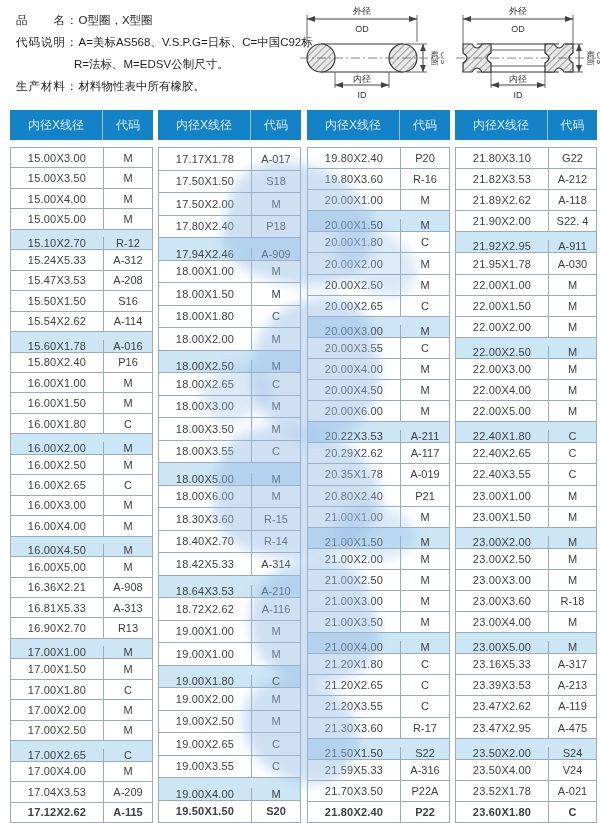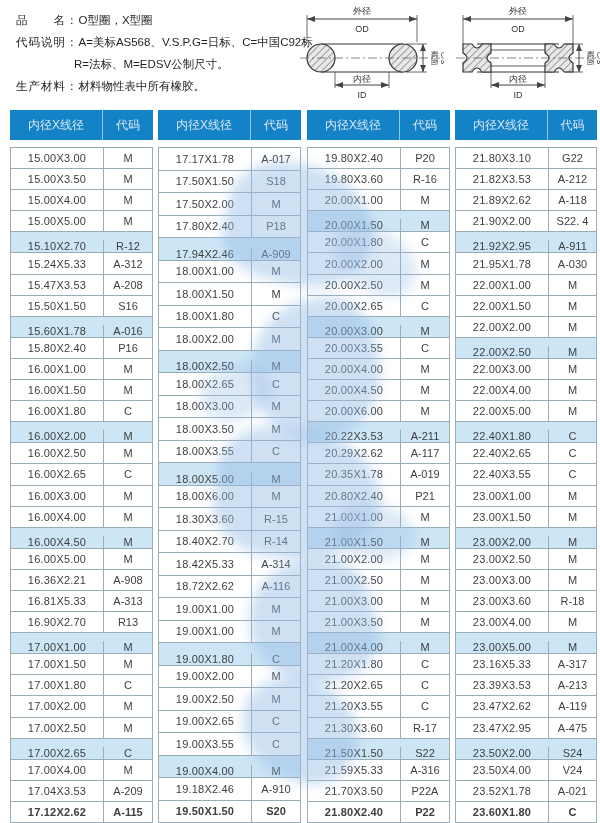--- a/index.html
+++ b/index.html
@@ -186,20 +186,24 @@
           <span class="c2">A-312</span>
         </div>
         <div class="trow">
           <span class="c1">15.47X3.53</span>
           <span class="c2">A-208</span>
         </div>
         <div class="trow">
           <span class="c1">15.50X1.50</span>
           <span class="c2">S16</span>
         </div>
+        <div class="trow">
+          <span class="c1">15.54X2.62</span>
+          <span class="c2">A-114</span>
+        </div>
         <div class="trow hl">
           <span class="c1">15.60X1.78</span>
           <span class="c2">A-016</span>
         </div>
         <div class="trow">
           <span class="c1">15.80X2.40</span>
           <span class="c2">P16</span>
         </div>
         <div class="trow">
           <span class="c1">16.00X1.00</span>
@@ -367,20 +371,24 @@
           <span class="c2">R-15</span>
         </div>
         <div class="trow">
           <span class="c1">18.40X2.70</span>
           <span class="c2">R-14</span>
         </div>
         <div class="trow">
           <span class="c1">18.42X5.33</span>
           <span class="c2">A-314</span>
         </div>
+        <div class="trow hl">
+          <span class="c1">18.64X3.53</span>
+          <span class="c2">A-210</span>
+        </div>
         <div class="trow">
           <span class="c1">18.72X2.62</span>
           <span class="c2">A-116</span>
         </div>
         <div class="trow">
           <span class="c1">19.00X1.00</span>
           <span class="c2">M</span>
         </div>
         <div class="trow">
           <span class="c1">19.00X1.00</span>
@@ -402,24 +410,20 @@
           <span class="c1">19.00X2.65</span>
           <span class="c2">C</span>
         </div>
         <div class="trow">
           <span class="c1">19.00X3.55</span>
           <span class="c2">C</span>
         </div>
         <div class="trow hl">
           <span class="c1">19.00X4.00</span>
           <span class="c2">M</span>
-        </div>
-        <div class="trow">
-          <span class="c1">19.18X2.46</span>
-          <span class="c2">A-910</span>
         </div>
         <div class="trow">
           <span class="c1">19.50X1.50</span>
           <span class="c2">S20</span>
         </div>
       </div>
   </div>
 
   <div class="otable t2">
     <div class="thead">

